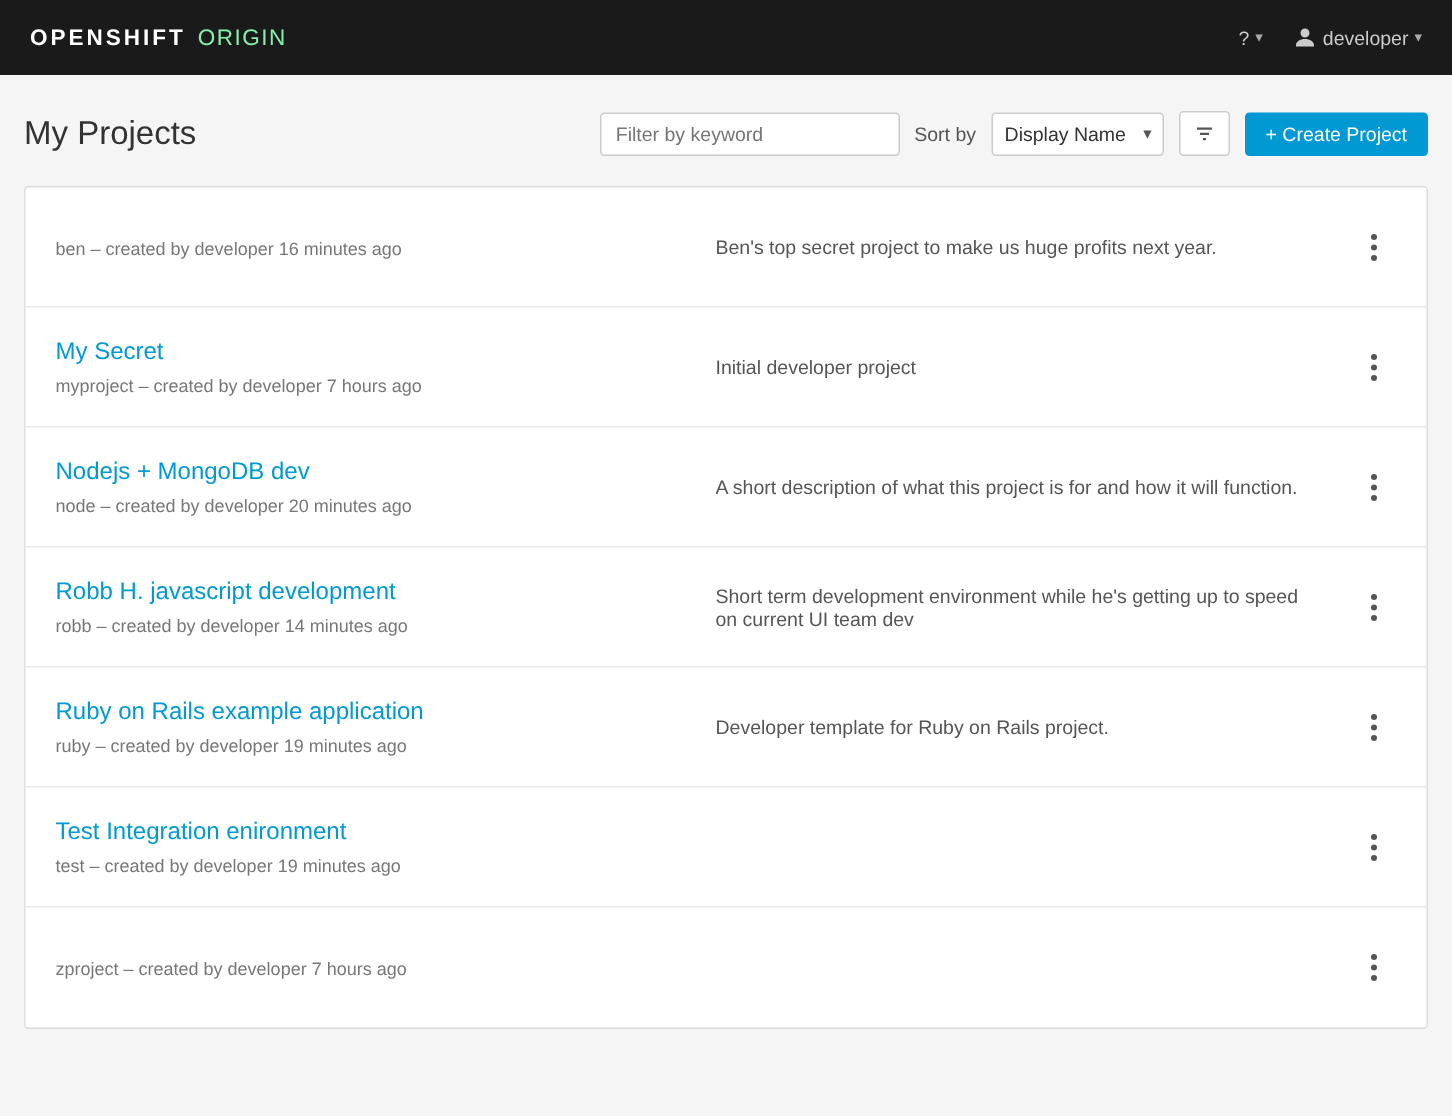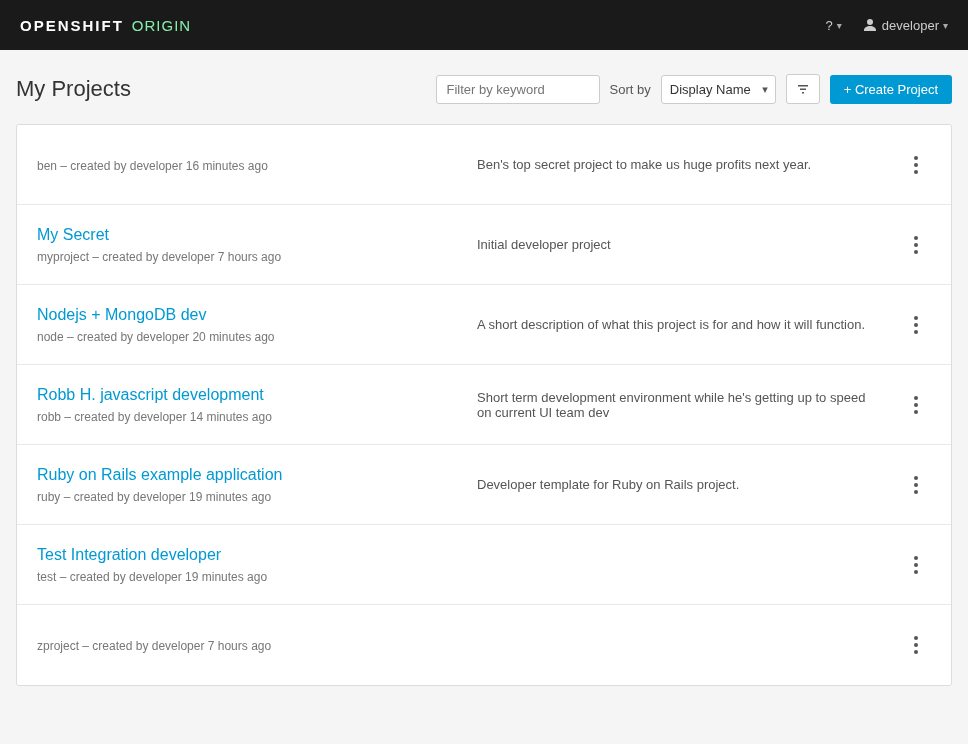--- a/index.html
+++ b/index.html
@@ -74,42 +74,41 @@
       display: flex;
       align-items: center;
       gap: 10px;
     }
     .filter-input {
       border: 1px solid #ccc;
       border-radius: 3px;
       padding: 6px 10px;
       font-size: 13px;
       color: #555;
-      width: 164px;
+      width: 200px;
       outline: none;
       background: #fff;
     }
     .sort-label {
       font-size: 13px;
       color: #555;
       white-space: nowrap;
     }
     .sort-select {
       border: 1px solid #ccc;
       border-radius: 3px;
       padding: 6px 8px;
       font-size: 13px;
       background: #fff;
       color: #333;
       cursor: pointer;
       outline: none;
       appearance: none;
       padding-right: 24px;
       position: relative;
-      text-align: right;
     }
     .sort-select-wrapper {
       position: relative;
       display: inline-block;
     }
     .sort-select-wrapper::after {
       content: '▾';
       position: absolute;
       right: 8px;
       top: 50%;
@@ -315,21 +314,21 @@
       <div class="project-actions">
         <button class="kebab-menu" title="Actions">
           <span></span>
           <span></span>
           <span></span>
         </button>
       </div>
     </div>
       <div class="project-item">
       <div class="project-info">
-        <a class="project-name">Test Integration developer</a>
+        <a class="project-name">Test Integration enironment</a>
         <span class="project-meta">test – created by developer 19 minutes ago</span>
       </div>
       <div class="project-description"></div>
       <div class="project-actions">
         <button class="kebab-menu" title="Actions">
           <span></span>
           <span></span>
           <span></span>
         </button>
       </div>

